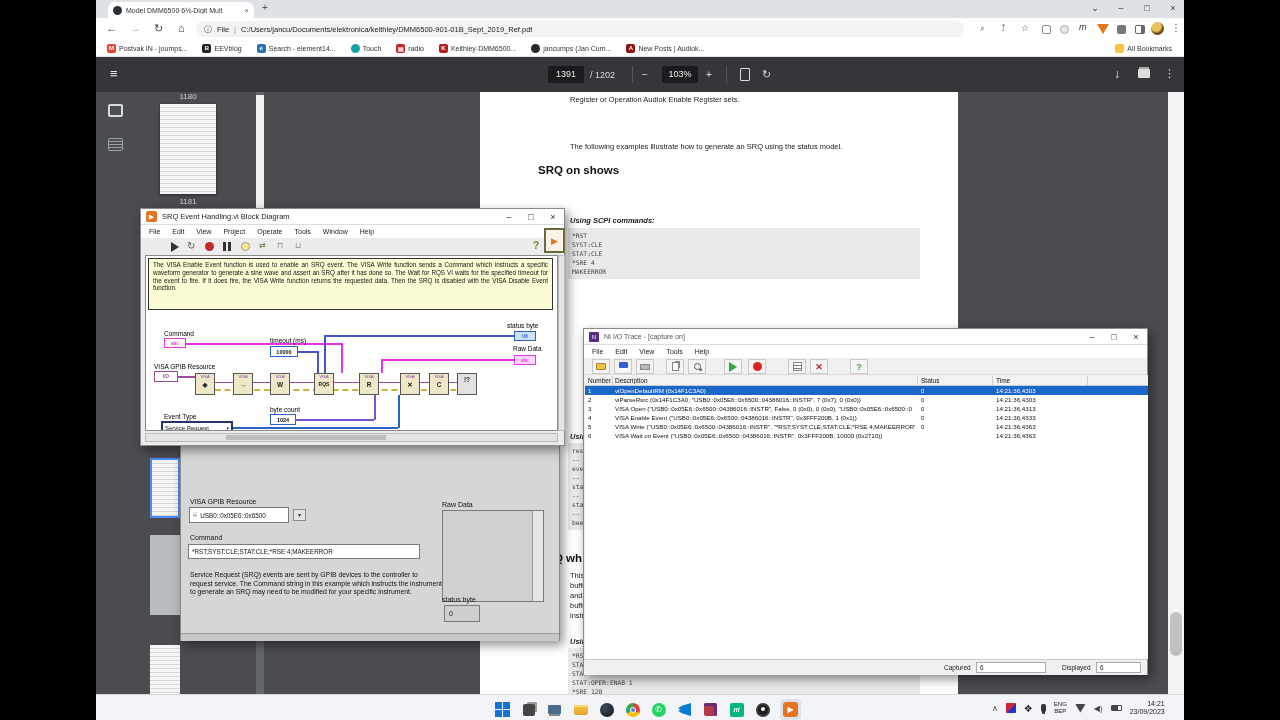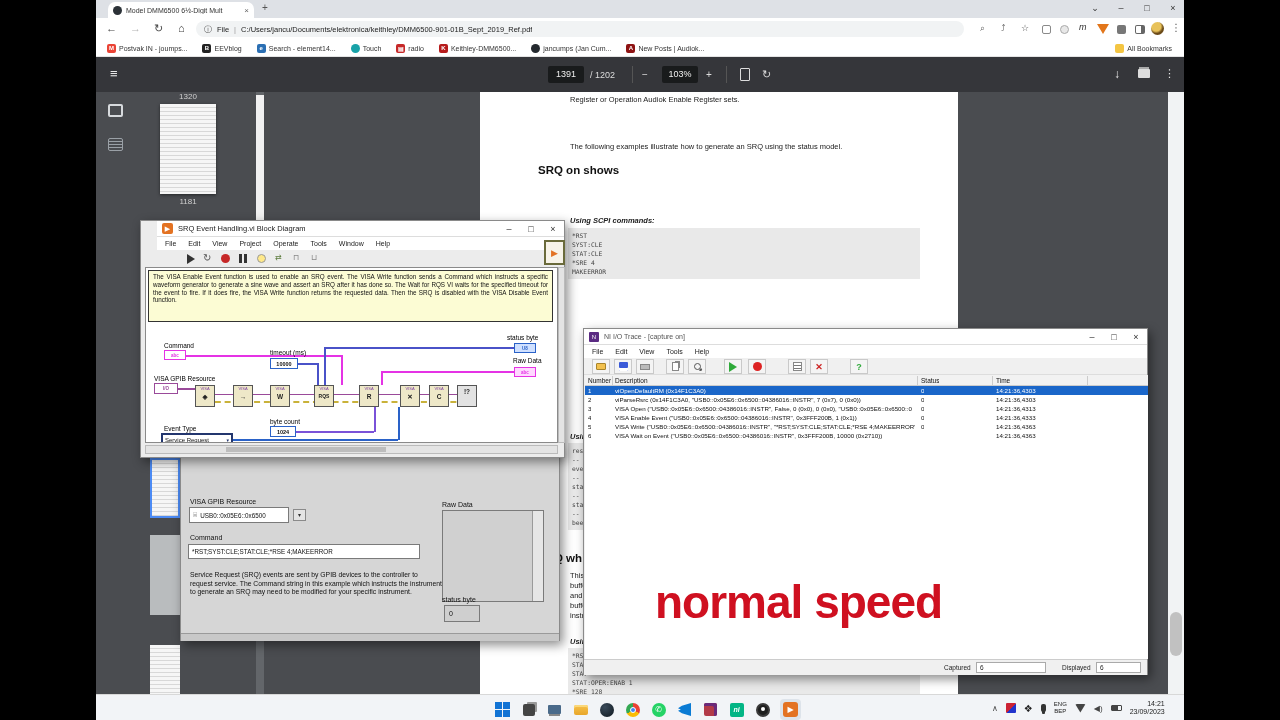--- a/index.html
+++ b/index.html
@@ -122,21 +122,21 @@
     <span class="a" style="left:1018px;top:10px;font-size:12px;color:#e8e8e8;">↓</span>
     <span class="a" style="left:1042px;top:12px;width:12px;height:9px;background:#ddd;border-radius:1px;box-shadow:0 -3px 0 -1px #aaa;"></span>
     <span class="a" style="left:1068px;top:10px;font-size:11px;color:#e8e8e8;">⋮</span>
   </div>
 
   <div class="a" style="left:0;top:92px;width:1088px;height:602px;background:#4a4c50;overflow:hidden;">
 
     <span class="a" style="left:12px;top:12px;width:15px;height:13px;border:2px solid #d7dadd;border-radius:2px;"></span>
     <span class="a" style="left:12px;top:46px;width:15px;height:13px;border:1px solid #9aa0a6;border-radius:2px;background:repeating-linear-gradient(#0000 0 2px, #9aa0a6 2px 3px);"></span>
 
-    <span class="a" style="left:72px;top:0px;width:40px;text-align:center;font-size:8px;color:#cfcfcf;">1320</span>
+    <span class="a" style="left:72px;top:0px;width:40px;text-align:center;font-size:8px;color:#cfcfcf;">1180</span>
     <div class="a thumbpage" style="left:64px;top:12px;width:56px;height:90px;box-shadow:0 1px 3px rgba(0,0,0,.5);"></div>
     <span class="a" style="left:64px;top:105px;width:56px;text-align:center;font-size:8px;color:#cfcfcf;">1181</span>
     <div class="a thumbpage" style="left:54px;top:366px;width:30px;height:60px;border:2px solid #4c8bf5;"></div>
     <div class="a" style="left:54px;top:443px;width:30px;height:80px;background:#b9bcbe;"></div>
     <div class="a thumbpage" style="left:54px;top:553px;width:30px;height:49px;"></div>
 
     <div class="a" style="left:160px;top:0;width:8px;height:602px;background:#63666a;">
       <div style="position:absolute;left:0;top:3px;width:8px;height:360px;background:#f1f1f1;"></div>
     </div>
 
@@ -203,21 +203,21 @@
     <div class="a" style="left:261px;top:64px;width:102px;height:92px;background:#d0d0d0;border:1px solid #7a7a7a;">
       <div style="position:absolute;right:0;top:0;width:11px;height:100%;background:#e6e6e6;border-left:1px solid #9a9a9a;"></div>
     </div>
     <span class="a" style="left:261px;top:150px;font-size:7px;color:#111;">status byte</span>
     <div class="a" style="left:263px;top:159px;width:36px;height:17px;background:#cfcfcf;border:1px solid #7a7a7a;font-size:7px;color:#111;display:flex;align-items:center;padding-left:4px;">
       <span>0</span>
     </div>
     <div class="a" style="left:0;top:187px;width:378px;height:8px;background:#c8c8c8;border-top:1px solid #9a9a9a;"></div>
   </div>
 
-  <div class="win" style="left:44px;top:220px;width:425px;height:238px;z-index:20;padding-left:16px;">
+  <div class="win" style="left:44px;top:208px;width:425px;height:238px;z-index:20;">
     <div class="titlebar" style="height:16px;">
       <span style="width:11px;height:11px;background:#e37222;border-radius:2px;margin:0 5px;display:flex;align-items:center;justify-content:center;color:#fff;font-size:7px;">▶</span>
       <span style="font-size:7.5px;color:#222;flex:1;">SRQ Event Handling.vi Block Diagram</span>
       <span class="wbtn">–</span>
       <span class="wbtn">□</span>
       <span class="wbtn">×</span>
     </div>
     <div class="menu" style="height:13px;">
       <span>File</span>
       <span>Edit</span>
@@ -396,21 +396,20 @@
       </div>
     </div>
     <div class="a" style="left:0;top:330px;width:563px;height:16px;background:#f0f0f0;border-top:1px solid #ccc;">
       <span class="a" style="left:360px;top:4px;font-size:6.5px;color:#222;">Captured</span>
       <span class="a" style="left:392px;top:2px;width:70px;height:11px;background:#fff;border:1px solid #aaa;font-size:6.5px;padding:1px 3px;color:#222;">6</span>
       <span class="a" style="left:478px;top:4px;font-size:6.5px;color:#222;">Displayed</span>
       <span class="a" style="left:512px;top:2px;width:45px;height:11px;background:#fff;border:1px solid #aaa;font-size:6.5px;padding:1px 3px;color:#222;">6</span>
     </div>
   </div>
 
-  <div class="a" style="left:559px;top:575px;z-index:40;font-size:46px;font-weight:600;color:#cf1020;letter-spacing:-1px;white-space:nowrap;">normal speed</div>
 
   <div class="a" style="left:0;top:694px;width:1088px;height:26px;background:#f2f4f7;border-top:1px solid #d8d8d8;z-index:50;">
     <div class="a" style="left:398px;top:4px;display:flex;gap:9px;align-items:center;">
       <div class="tbicon">
             <span style="display:grid;grid-template-columns:7px 7px;grid-gap:1px;">
               <i style="width:7px;height:7px;background:#1273d4;"></i>
               <i style="width:7px;height:7px;background:#1273d4;"></i>
               <i style="width:7px;height:7px;background:#1273d4;"></i>
               <i style="width:7px;height:7px;background:#1273d4;"></i>
             </span>

